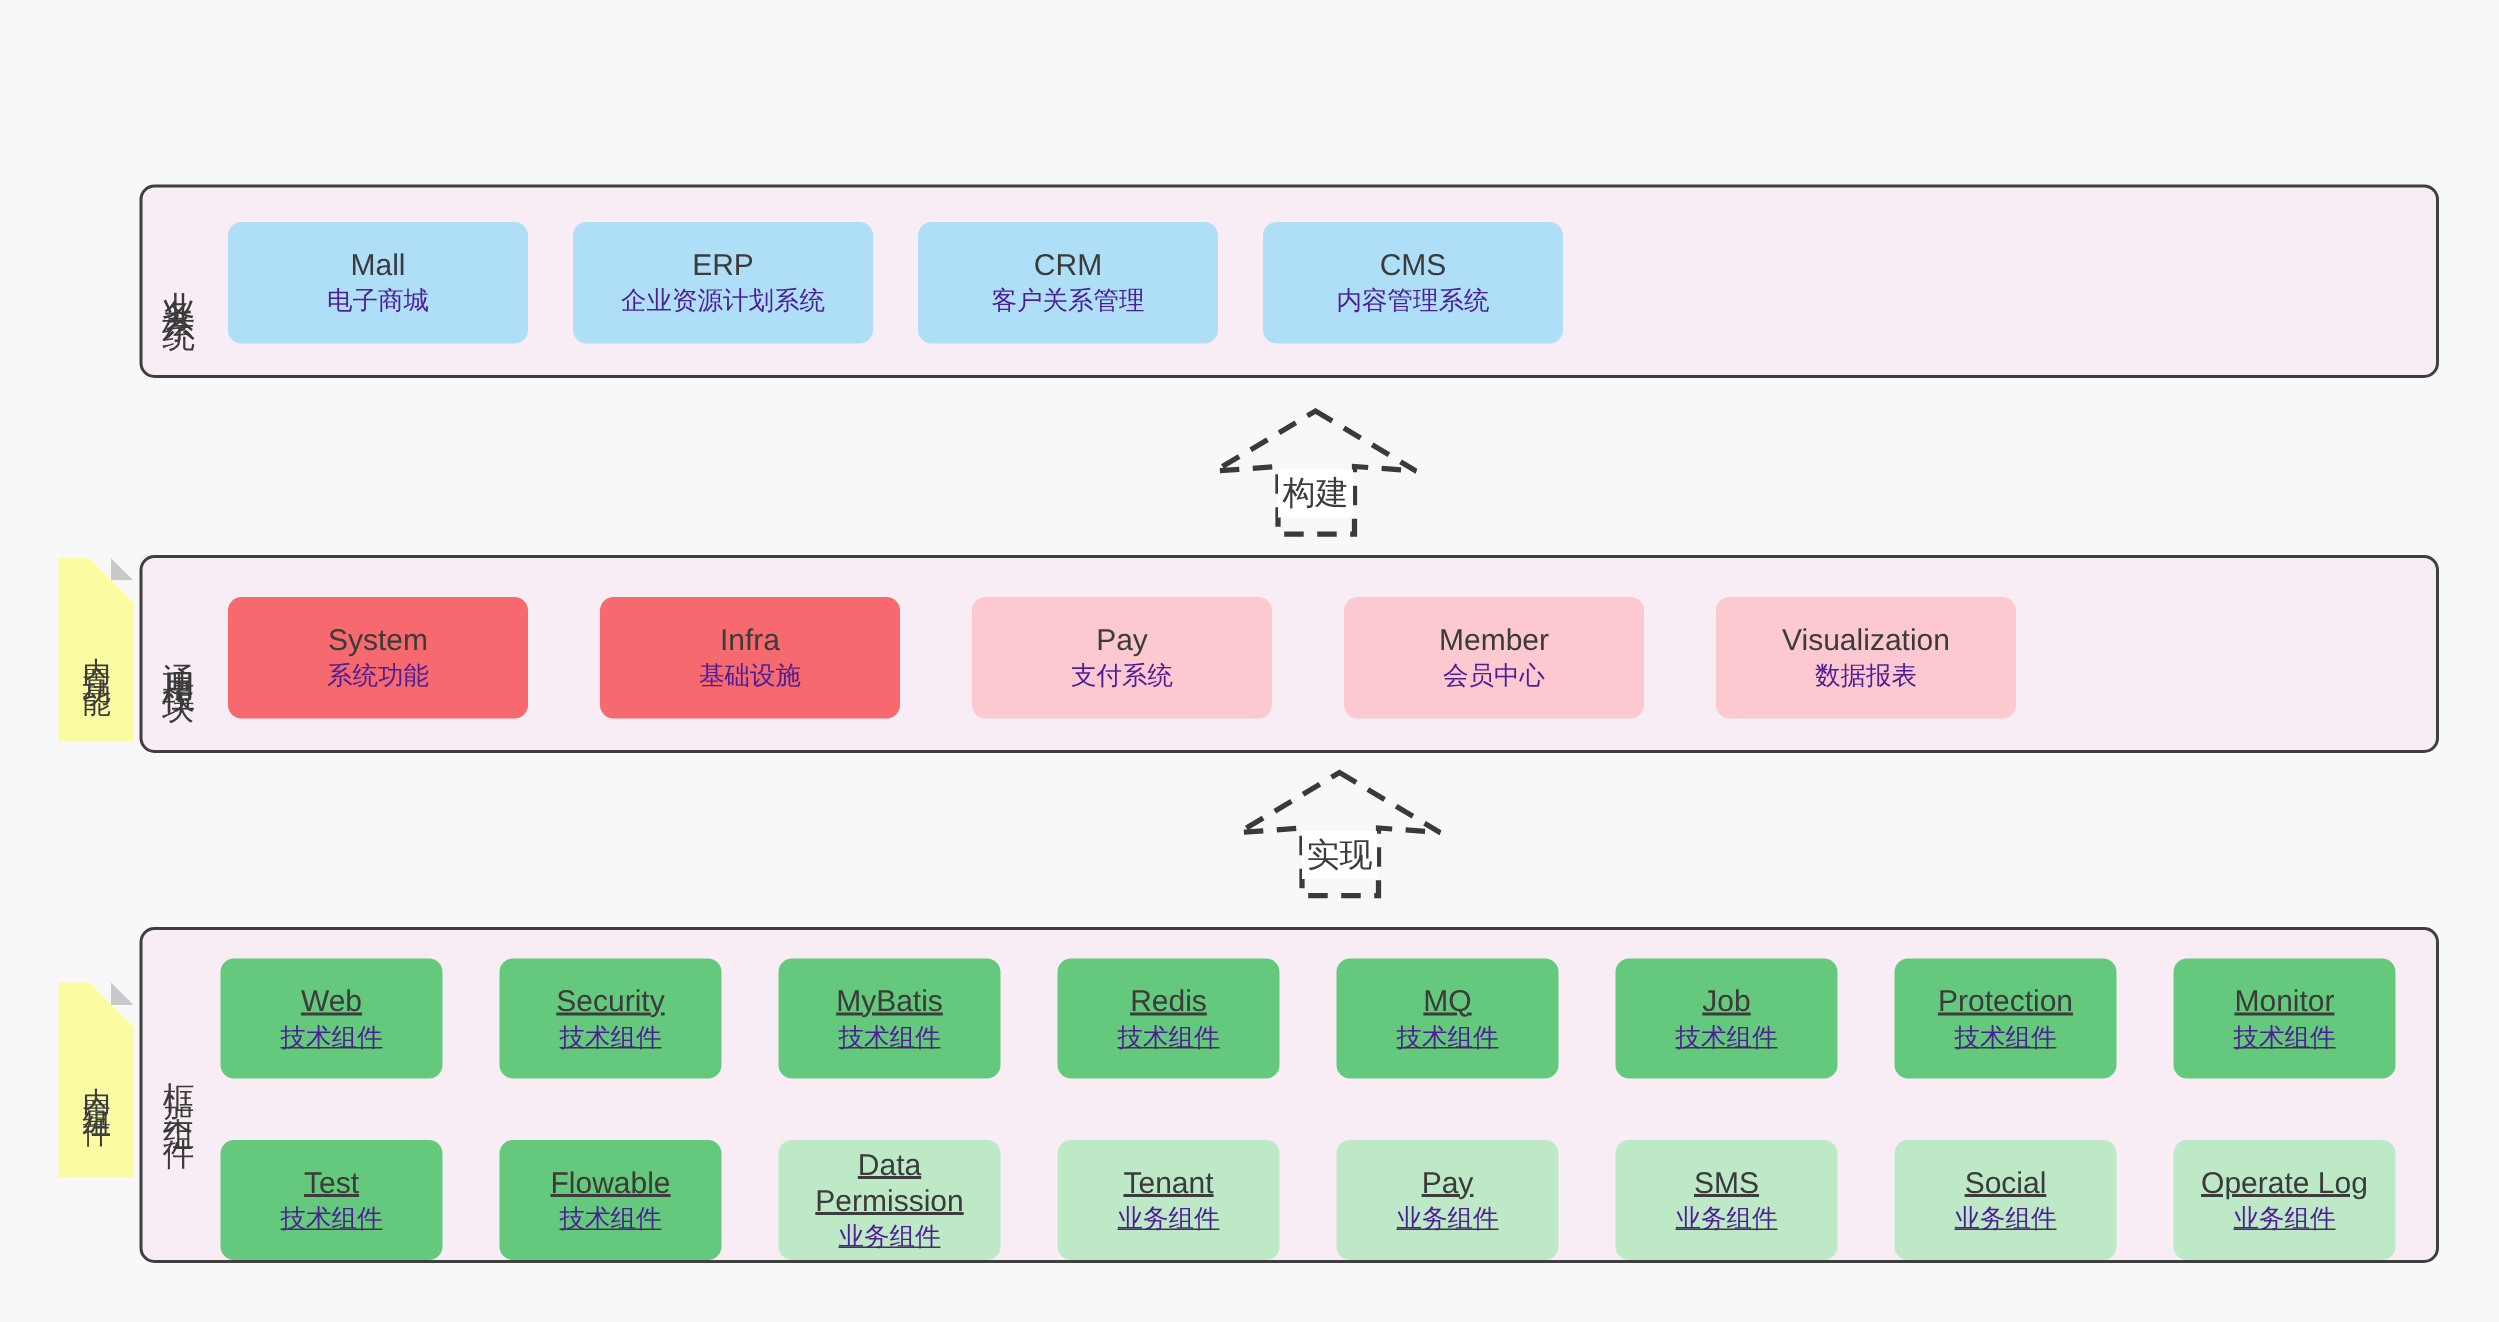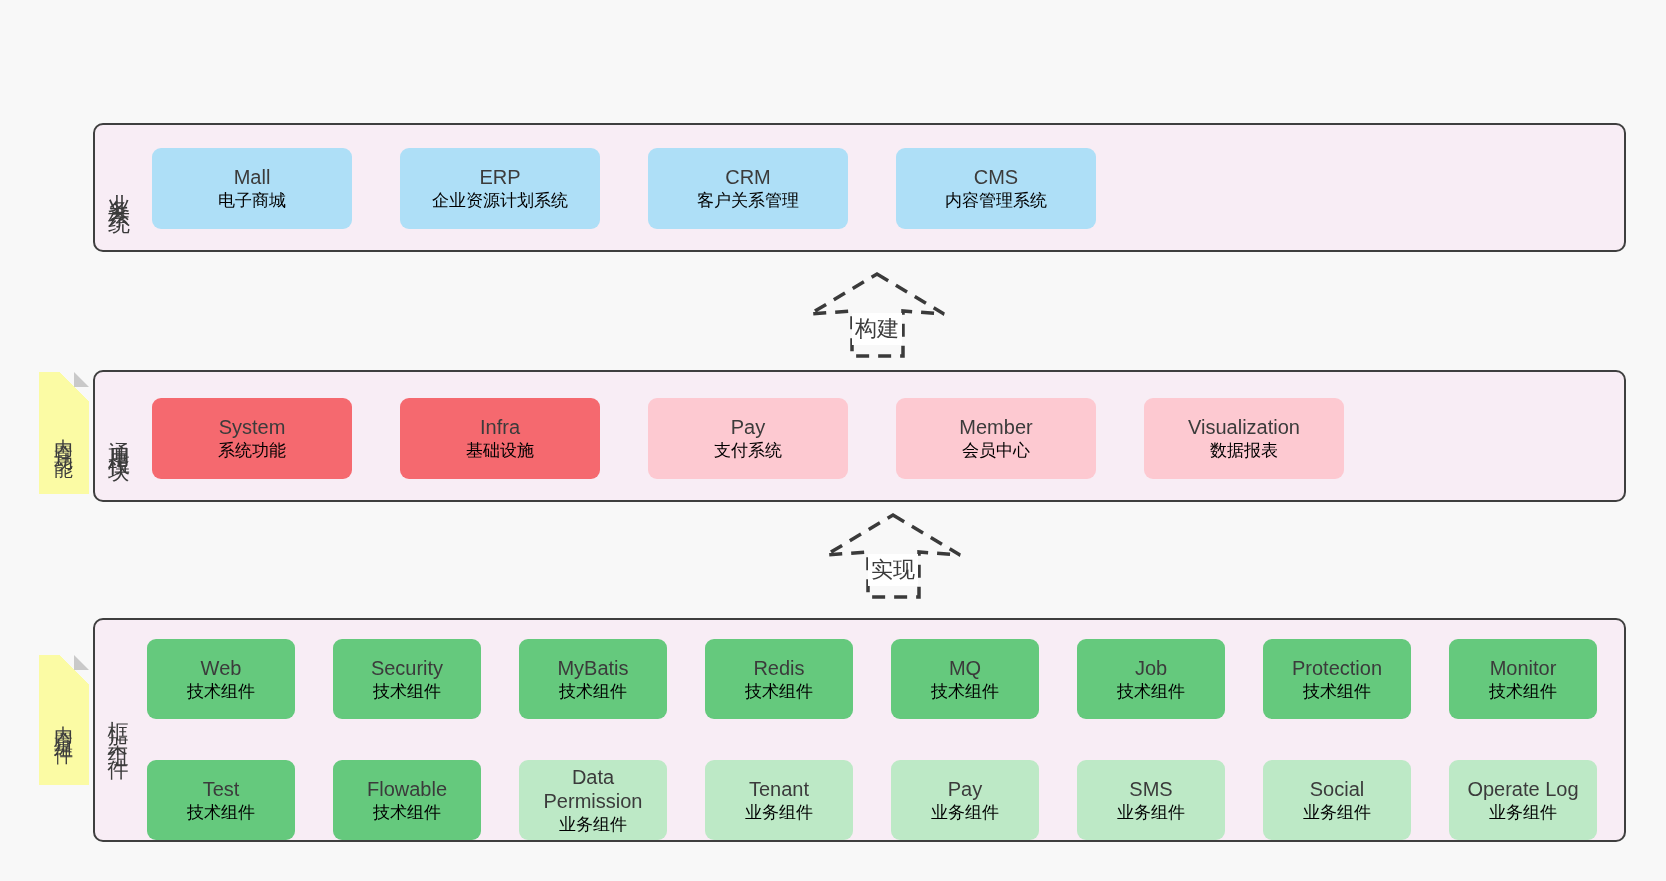--- a/index.html
+++ b/index.html
@@ -22,35 +22,35 @@
 
   .vlabel{
     position:absolute;left:13px;top:50%;transform:translateY(-50%);
     writing-mode:vertical-rl;text-orientation:upright;
     font-size:22px;letter-spacing:6px;color:#3a3a3a;line-height:1;
     white-space:nowrap;
   }
   .layer3 .vlabel{font-size:21px;letter-spacing:13px;}
 
   .boxrow{position:absolute;display:flex;}
-  .layer1 .boxrow{left:57px;top:23px;gap:48px;}
+  .layer1 .boxrow{left:57px;top:23px;gap:30px;}
   .layer2 .boxrow{left:57px;top:26px;gap:48px;}
   .layer3 .row-a{left:52px;top:19px;gap:38px;}
   .layer3 .row-b{left:52px;top:124px;gap:38px;margin-top:16px;}
 
   .box{
     border-radius:9px;
     display:flex;flex-direction:column;align-items:center;justify-content:center;
     text-align:center;
     box-sizing:border-box;padding:2px 4px;
   }
   .layer1 .box,.layer2 .box{width:200px;height:81px;}
-  .layer3 .box{width:148px;height:80px;}
+  .layer3 .box{width:148px;height:80px;text-decoration:underline;}
   .box-title{font-size:20px;line-height:24px;color:#3b3b3b;}
-  .box-subtitle{font-size:17px;line-height:23px;color:#000000;}
+  .box-subtitle{font-size:17px;line-height:23px;color:#4c1d95;}
 
   .v-blue{background:#aedff7;}
   .v-red{background:#f5696f;}
   .v-pink{background:#fdc9d1;}
   .v-green{background:#65c97d;}
   .v-green-light{background:#bde9c6;}
 
   .arrow{position:absolute;}
   .arrow1{left:806px;top:271px;width:142px;height:88px;}
   .arrow2{left:822px;top:512px;width:142px;height:88px;}

